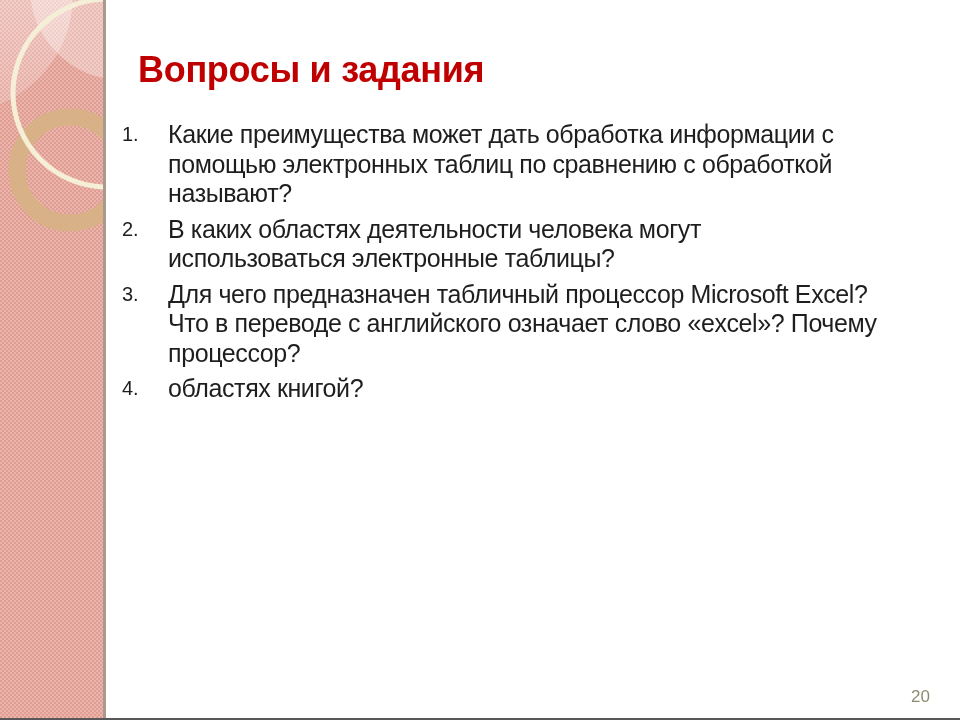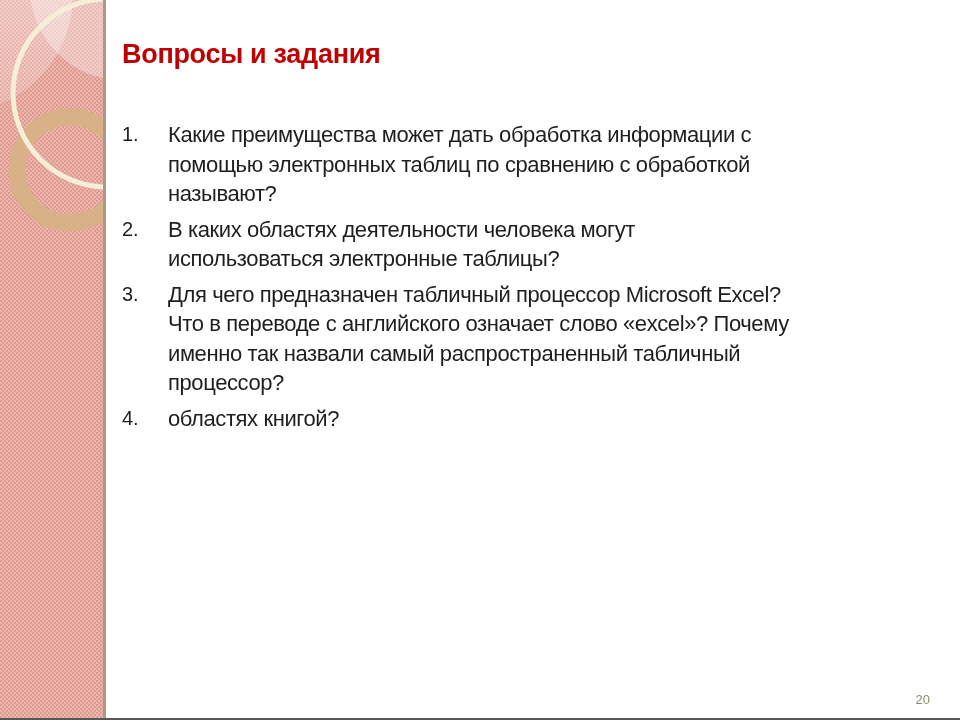--- a/index.html
+++ b/index.html
@@ -19,41 +19,41 @@
     border-right:3px solid var(--sidebar-border,#a89a8c);
     overflow:hidden;
   }
   .sidebar svg{position:absolute;left:0;top:0}
   .ring-cream{stroke:var(--ring-cream,#f6efd7);stroke-width:5px;fill:none}
   .ring-tan{stroke:var(--ring-tan,#d7b286);stroke-width:17px;fill:none;opacity:.92}
 
   
   .content{position:absolute;left:106px;top:0;right:0;bottom:0}
   .title{
-    position:absolute;left:16px;top:38px;margin:0;
-    font-size:27px;line-height:32px;font-weight:bold;
+    position:absolute;left:16px;top:38px;margin:16px;
+    font-size:36px;line-height:32px;font-weight:bold;
     letter-spacing:-0.3px;
     color:var(--title-text,#c00000);
   }
   .qlist{
     position:absolute;left:16px;top:120px;right:10px;
     margin:0;padding:0;list-style:none;
     color:var(--body-text,#1e1e1e);
   }
   .q{display:flex;margin:0 0 6px 0}
   .num{
     flex:0 0 46px;width:46px;
     font-size:20px;line-height:29.5px;
   }
-  .qtext{font-size:22px;letter-spacing:-0.4px}
+  .qtext{font-size:25px;letter-spacing:-0.4px}
   .qline{height:29.5px;line-height:29.5px;white-space:nowrap}
 
   .pagenum{
     position:absolute;right:30px;bottom:13px;
-    font-size:13px;color:var(--page-number,#8c8c74);text-align:right;
+    font-size:17px;color:var(--page-number,#8c8c74);text-align:right;
   }
   .bottom-line{
     position:absolute;left:0;right:0;bottom:0;height:2px;
     background:var(--bottom-line,#58585a);
   }
 </style>
 </head>
 <body>
 
 <div class="slide">
@@ -91,21 +91,20 @@
             <div class="qline">В каких областях деятельности человека могут</div>
             <div class="qline">использоваться электронные таблицы?</div>
           </div>
   </li>
 
   <li class="q">
     <span class="num">3.</span>
     <div class="qtext">
             <div class="qline">Для чего предназначен табличный процессор Microsoft Excel?</div>
             <div class="qline">Что в переводе с английского означает слово «excel»? Почему</div>
-            <div class="qline">именно так назвали самый распространенный табличный</div>
             <div class="qline">процессор?</div>
           </div>
   </li>
 
   <li class="q">
     <span class="num">4.</span>
     <div class="qtext">
             <div class="qline">областях книгой?</div>
           </div>
   </li>

